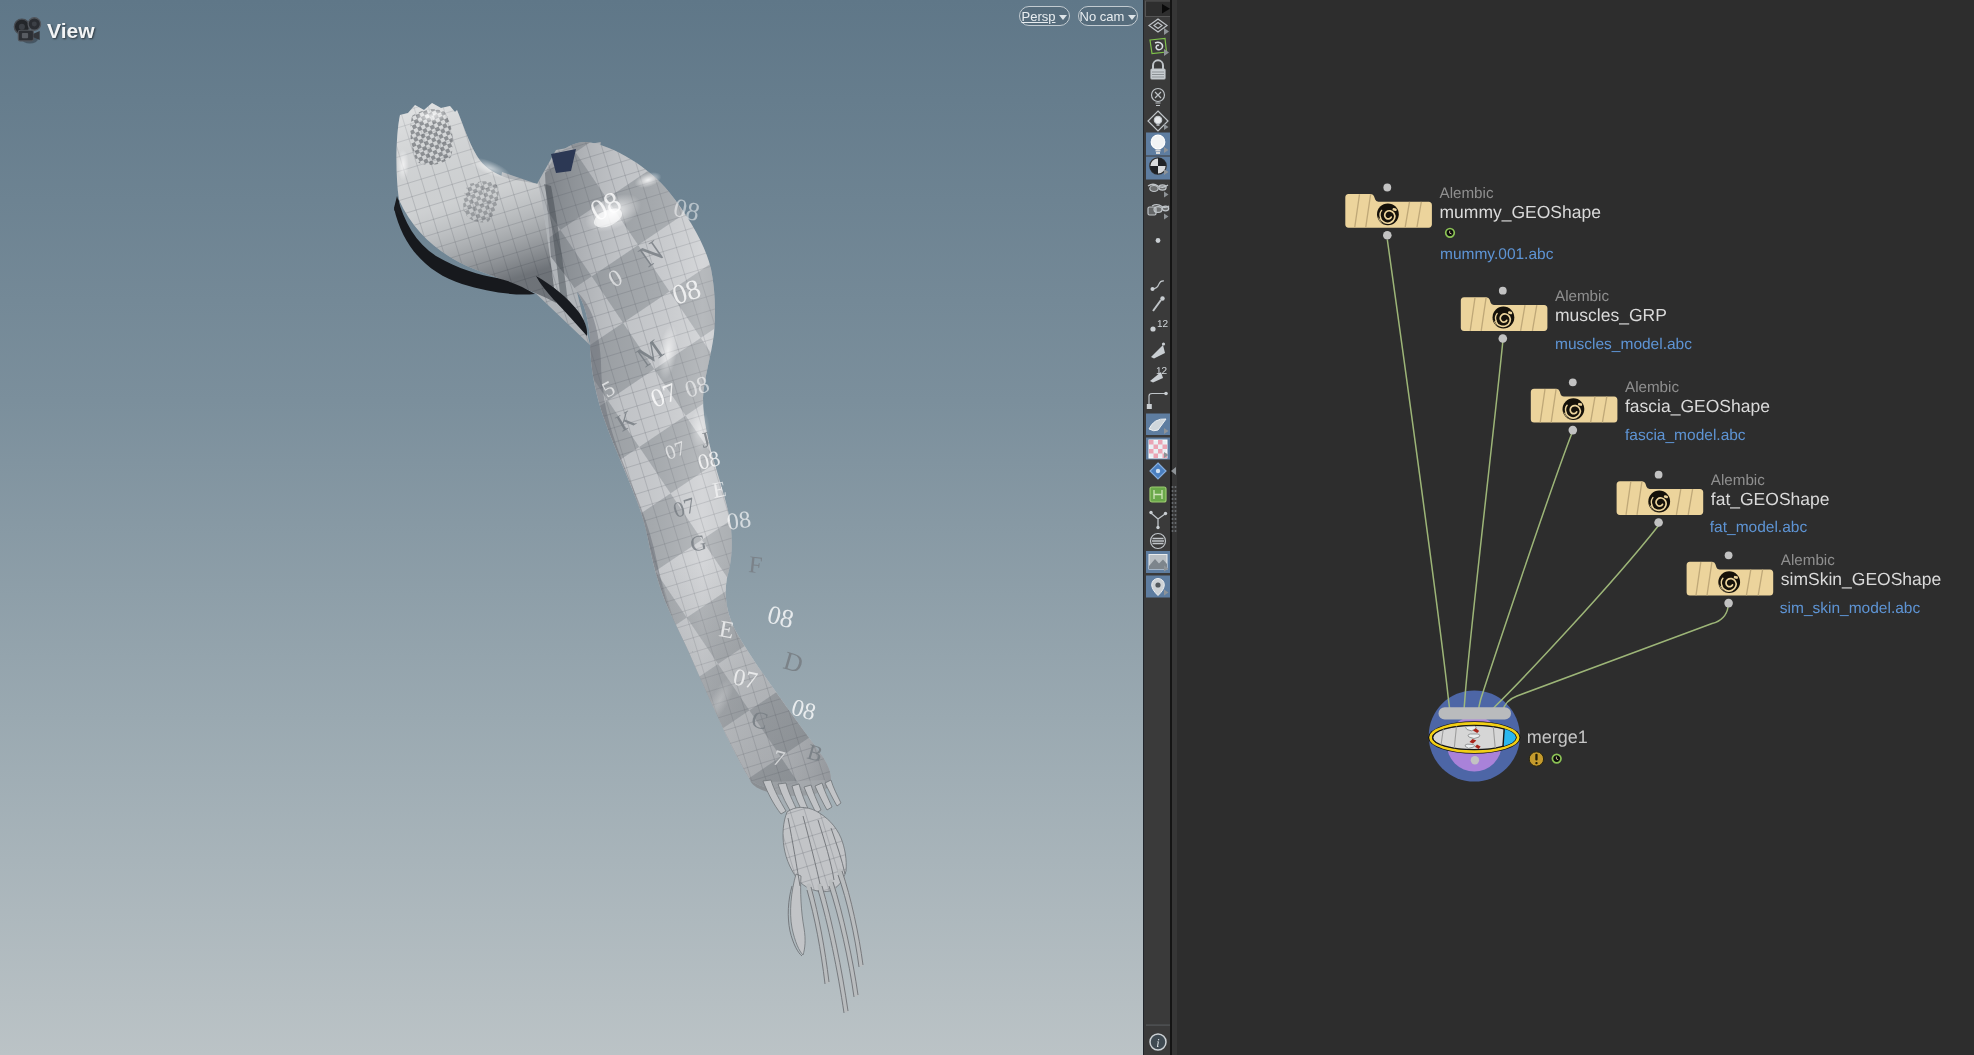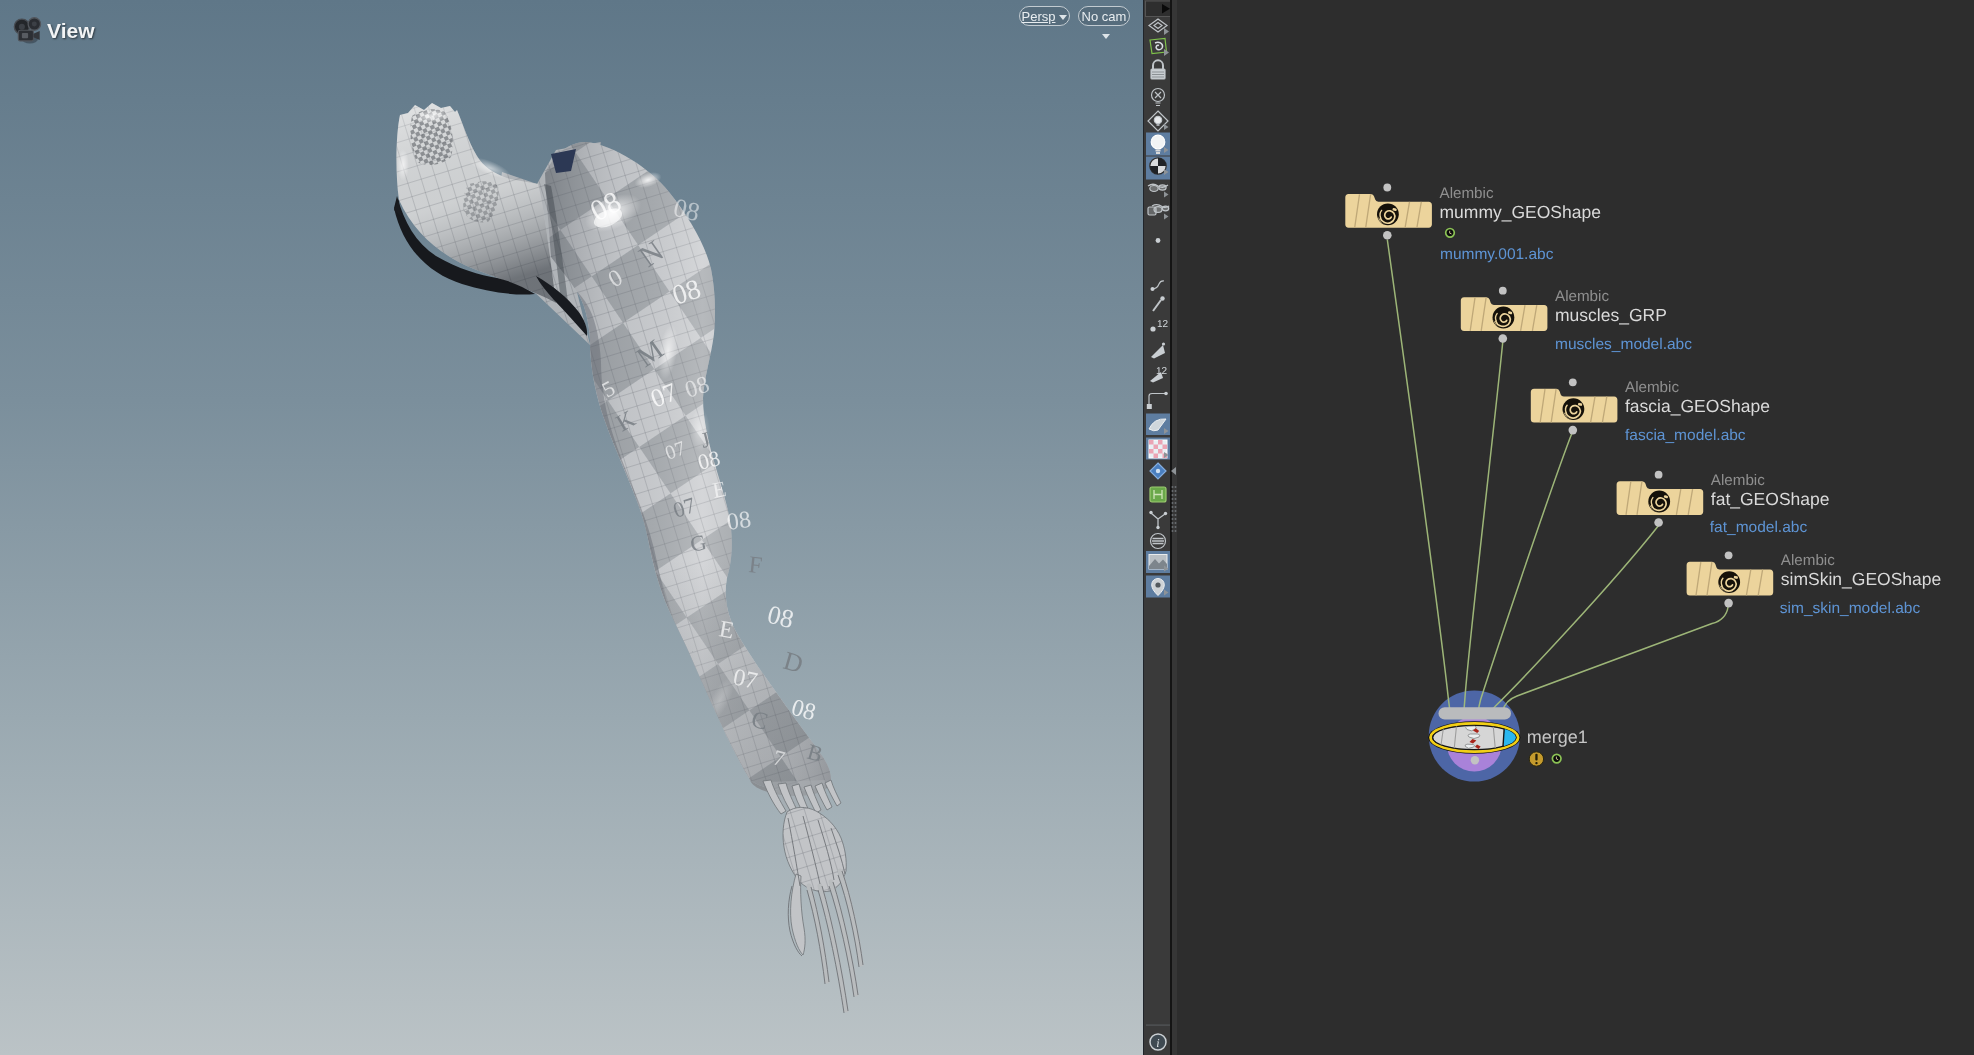--- a/index.html
+++ b/index.html
@@ -217,21 +217,21 @@
     <circle cx="12" cy="12" r="8.5" fill="#23262a" stroke="#484c52" stroke-width="1.5"></circle>
     <circle cx="26" cy="9" r="7" fill="#2a2d32" stroke="#52565c" stroke-width="1.5"></circle>
     <circle cx="12" cy="12" r="3.4" fill="#3c4046"></circle>
     <circle cx="26" cy="9" r="2.8" fill="#3c4046"></circle>
     <rect x="8" y="16" width="17" height="12" rx="2" fill="#2c2f34" stroke="#50545a" stroke-width="1.2"></rect>
     <rect x="12" y="19" width="7" height="6" rx="1" fill="#585c62"></rect>
     <path d="M25,20 L32,17 L32,27 L25,24 Z" fill="#33363b"></path>
   </svg>
   <div id="viewlabel">View</div>
   <div class="pill" style="left:1019px;width:51px;text-decoration:underline;">Persp<span class="arr"></span></div>
-  <div class="pill" style="left:1078px;width:52px;">No cam<span class="arr"></span></div>
+  <div class="pill" style="left:1078px;width:60px;">No cam<span class="arr"></span></div>
 </div>
 <div id="toolbar">
   <svg id="tbsvg" width="29" height="1055" viewBox="0 0 29 1055" style="position:absolute;left:0;top:0;">
 
   <rect x="1.5" y="1" width="26" height="15.5" fill="#2e2e2e" stroke="#555" stroke-width="1"></rect>
   <path d="M18,4 L26,8.7 L18,13.4 Z" fill="#0a0a0a"></path>
 
   <g fill="#5e7da0">
     <rect x="2" y="132.5" width="25" height="23"></rect>
     <rect x="2" y="156.5" width="25" height="23"></rect>

